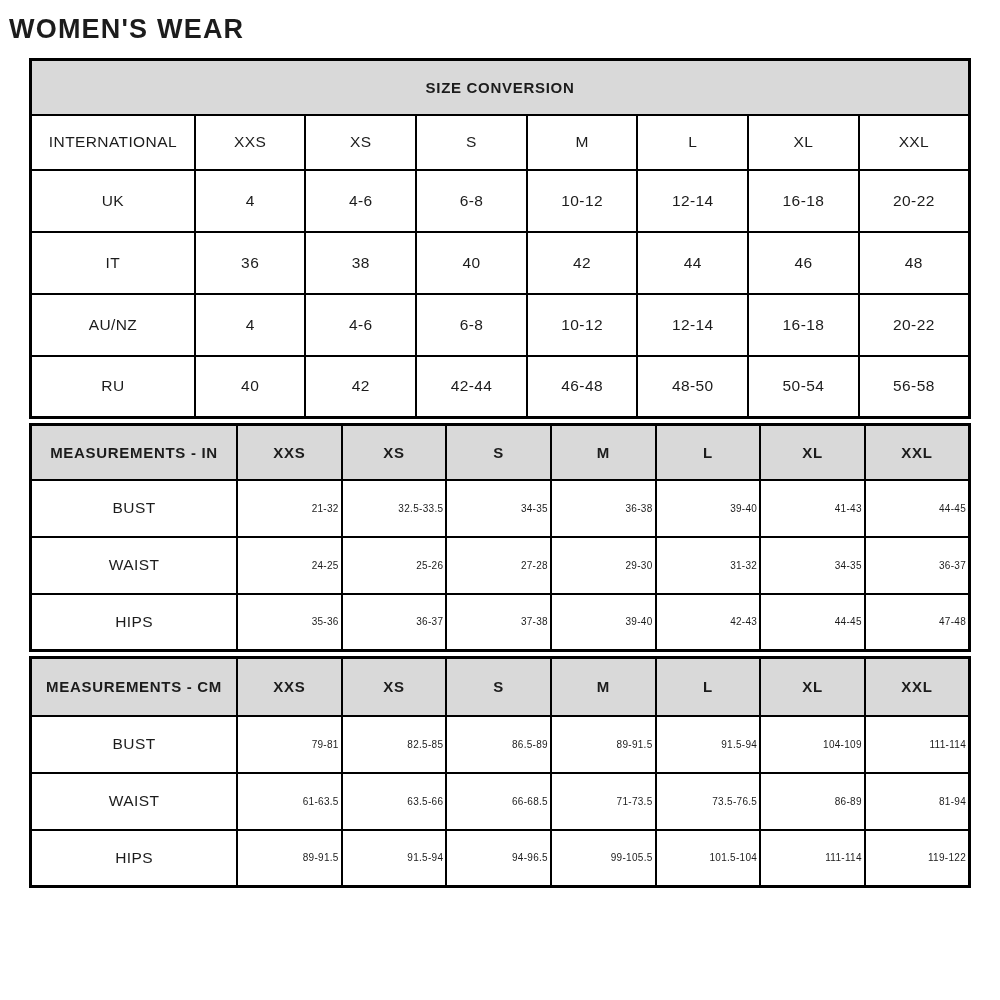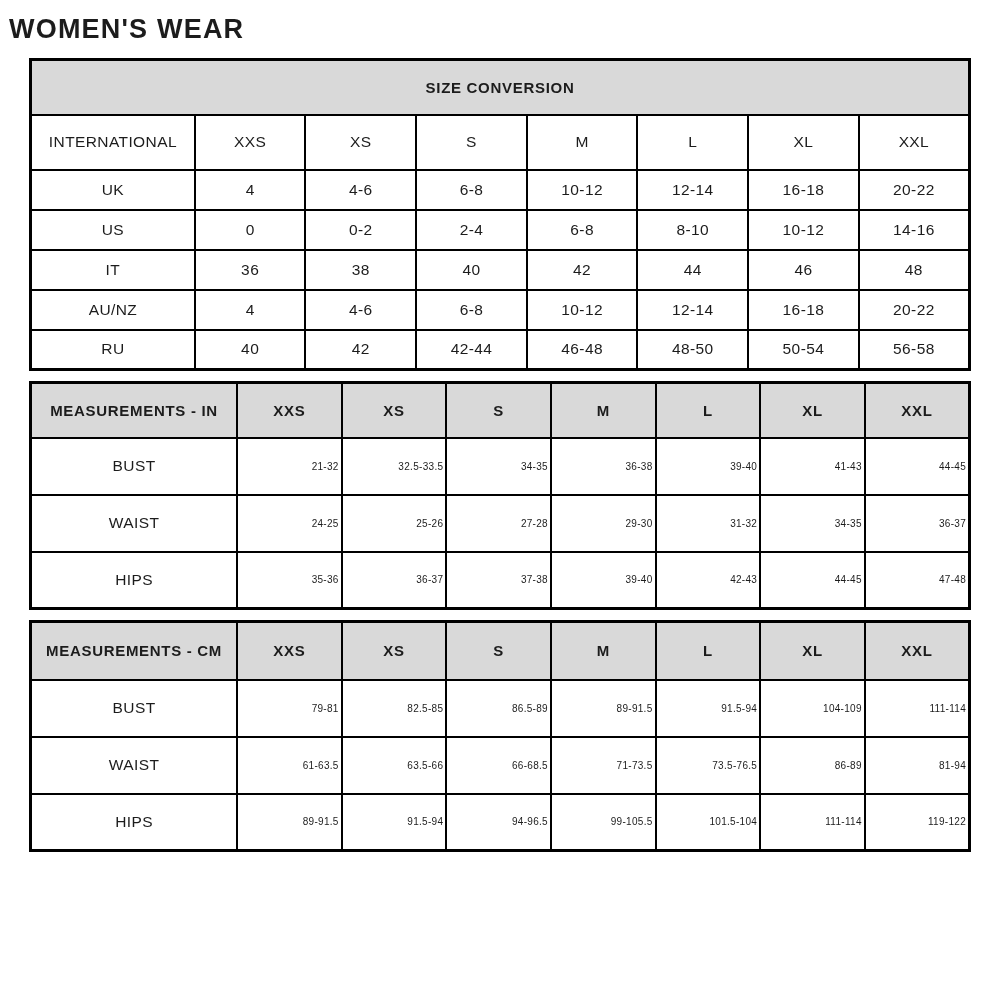--- a/index.html
+++ b/index.html
@@ -26,33 +26,33 @@
   }
   table.tbl{
     border-collapse:collapse;
     table-layout:fixed;
     width:942px;
     margin-left:29px;
     border:3px solid var(--border);
     padding-left:6px;
   }
   .t1{margin-top:12px;}
-  .t2,.t3{margin-top:10px;}
+  .t2,.t3{margin-top:4px;}
   .tbl td{
     border:2px solid var(--border);
     text-align:center;
     vertical-align:middle;
     padding:0 2px;
     font-size:15.5px;
     letter-spacing:0.4px;
     overflow:hidden;
     white-space:nowrap;
   }
   
-  .t1 tr{height:40px;}
+  .t1 tr{height:62px;}
   .t1 tr.gray-header-row,.t1 tr.cols-row{height:55px;}
   .t2 tr{height:57px;}
   .t2 tr.gray-header-row{height:55px;}
   .t3 tr{height:57px;}
   .t3 tr.gray-header-row{height:58px;}
   
   .t1 col.c-label{width:17.5%;}
   .t2 col.c-label,.t3 col.c-label{width:22%;}
   
   td.tbl-banner{
@@ -105,30 +105,20 @@
       <td>UK</td>
       <td>4</td>
       <td>4-6</td>
       <td>6-8</td>
       <td>10-12</td>
       <td>12-14</td>
       <td>16-18</td>
       <td>20-22</td>
     </tr>
     <tr>
-      <td>US</td>
-      <td>0</td>
-      <td>0-2</td>
-      <td>2-4</td>
-      <td>6-8</td>
-      <td>8-10</td>
-      <td>10-12</td>
-      <td>14-16</td>
-    </tr>
-    <tr>
       <td>IT</td>
       <td>36</td>
       <td>38</td>
       <td>40</td>
       <td>42</td>
       <td>44</td>
       <td>46</td>
       <td>48</td>
     </tr>
     <tr>

